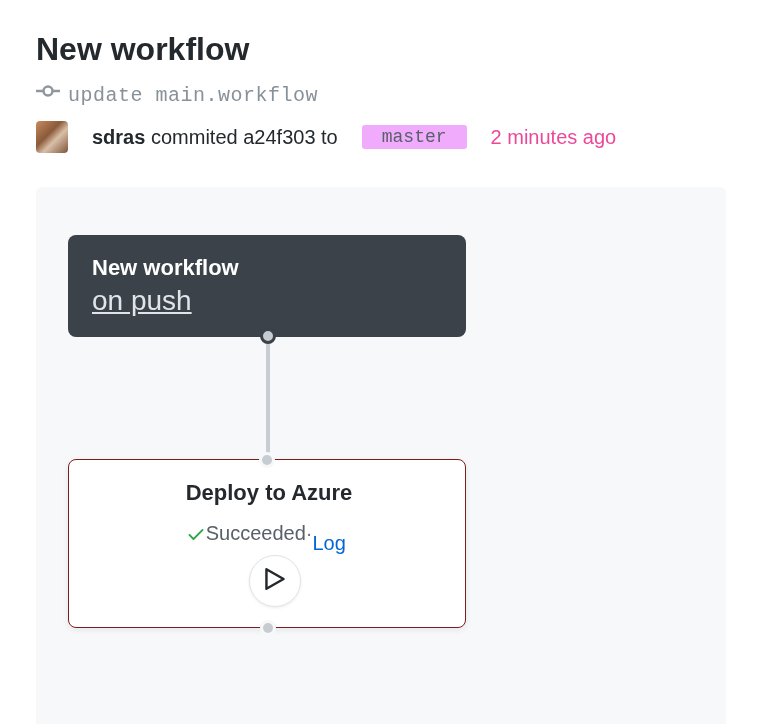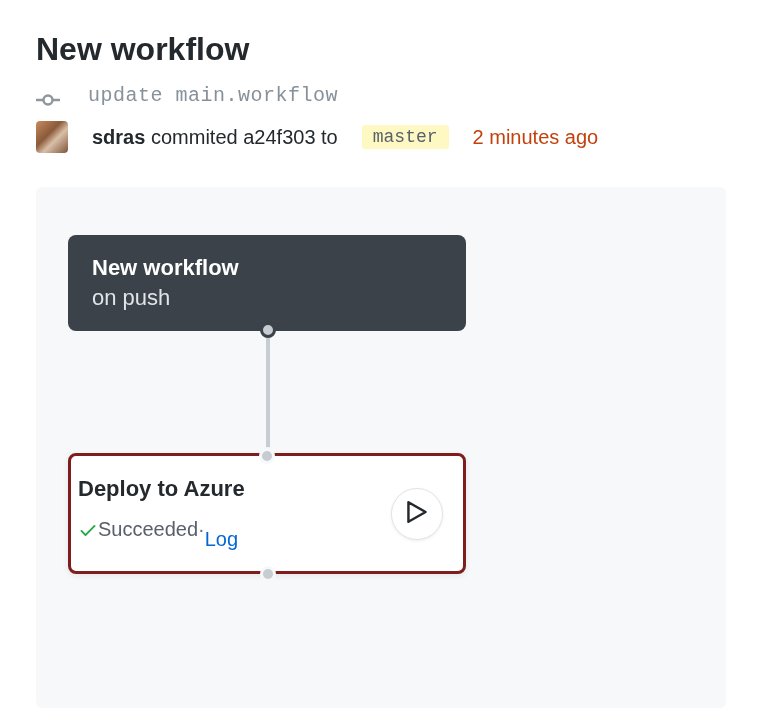--- a/index.html
+++ b/index.html
@@ -13,22 +13,22 @@
     }
     .page-title {
       font-size: 32px;
       font-weight: 600;
       line-height: 1.2;
       margin-bottom: 16px;
       color: #24292e;
     }
     .file-row {
       display: flex;
-      align-items: flex-end;
-      gap: 28px;
+      align-items: flex-start;
+      gap: 8px;
       margin-bottom: 14px;
     }
     .commit-glyph {
       color: #8e969e;
       display: inline-flex;
       align-items: center;
     }
     .file-name {
       font-family: SFMono-Regular, Consolas, "Liberation Mono", Menlo, monospace;
       font-size: 20px;
@@ -48,27 +48,27 @@
       height: 32px;
       border-radius: 4px;
       background: linear-gradient(135deg, #c98b5f 0%, #8a5a3a 40%, #d9bfa8 60%, #7d5436 100%);
       display: inline-block;
       flex-shrink: 0;
     }
     .username { font-weight: 600; }
     .commit-hash { color: #24292e; }
     .branch-name {
       font-family: SFMono-Regular, Consolas, "Liberation Mono", Menlo, monospace;
-      background: #fef9c3;
+      background: #f0abfc;
       color: #586069;
-      padding: 2px 11px;
+      padding: 2px 20px;
       border-radius: 3px;
       font-size: 18px;
     }
-    .time-ago { color: #c2410c; }
+    .time-ago { color: #ec4899; }
 
     .canvas {
       background: #f6f8fa;
       border-radius: 6px;
       padding: 48px 32px 120px 32px;
       position: relative;
       min-height: 520px;
     }
     .flow {
       position: relative;
@@ -81,23 +81,24 @@
       padding: 20px 24px;
       width: 398px;
       position: relative;
     }
     .node-dark .node-title {
       font-size: 22px;
       font-weight: 700;
       margin-bottom: 4px;
     }
     .node-dark .node-sub {
-      font-size: 22px;
+      font-size: 28px;
       color: #e1e4e8;
       font-weight: 400;
+      text-decoration: underline;
     }
     .connector {
       position: relative;
       height: 122px;
       display: flex;
       justify-content: center;
     }
     .connector::before {
       content: "";
       position: absolute;
@@ -116,28 +117,29 @@
       border: 3px solid #f6f8fa;
       border-radius: 50%;
       left: 50%;
       transform: translateX(-50%);
     }
     .dot.top-dot { top: -9px; border-color: #3b4249; }
     .dot.mid-dot { top: -8px; border-color: #f6f8fa; z-index:2; }
     .dot.bottom-connector { bottom: -10px; border-color: #f6f8fa; }
     .node-white {
       background: #ffffff;
-      border: 3px solid #7f1d1d;
+      border: 1px solid #7f1d1d;
       border-radius: 8px;
-      padding: 20px 20px 20px 7px;
+      padding: 20px 20px 20px 24px;
       width: 398px;
       position: relative;
       box-shadow: 0 2px 6px rgba(27,31,35,0.08);
       display: flex;
       align-items: center;
+      flex-direction: column;
     }
     .node-white .left { flex: 1; }
     .node-white .action-title {
       font-size: 22px;
       font-weight: 700;
       color: #24292e;
       margin-bottom: 6px;
     }
     .status-row {
       display: flex;

